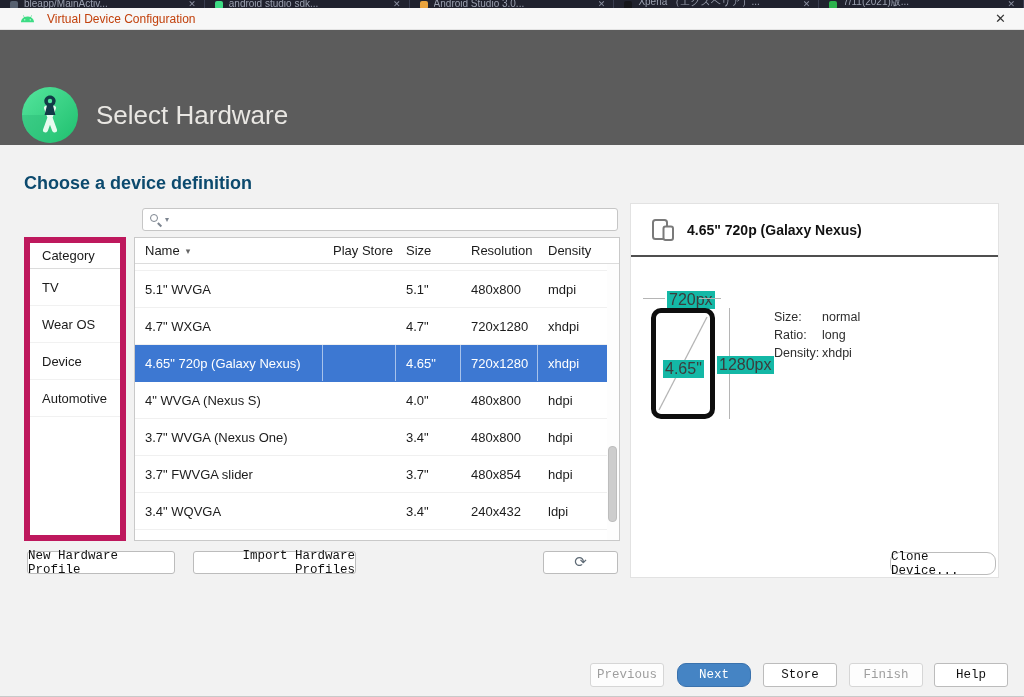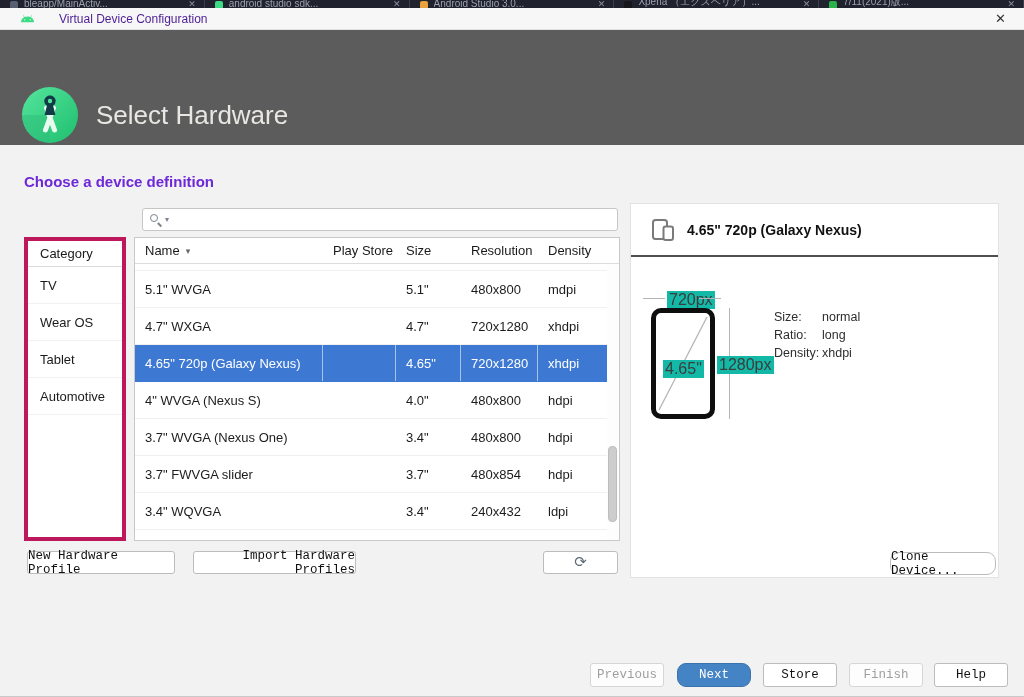--- a/index.html
+++ b/index.html
@@ -15,41 +15,41 @@
   .tab { position:relative; width:205px; height:20px; margin-top:-10px;
     display:flex; align-items:flex-end; padding:0 8px 1px 10px;
     border-right:1px solid #3a3e50; color:#9ba1b0; font-size:10px; }
   .tab .favicon { width:8px; height:8px; border-radius:2px; margin-right:6px; flex:none; }
   .tab .tab-label { white-space:nowrap; overflow:hidden; flex:1; }
   .tab .tab-close { margin-left:8px; font-size:9px; color:#8a8fa0; }
   
   .titlebar { position:absolute; left:0; top:8px; width:1024px; height:22px;
     background:#f7f7f7; display:flex; align-items:center; padding:0 14px 0 20px;
     border-bottom:1px solid #e3e3e3; }
-  .titlebar .title { font-size:12px; color:#4c1d95; margin-left:24px; }
+  .titlebar .title { font-size:12px; color:#c2410c; margin-left:12px; }
   .titlebar .win-close { margin-left:auto; font-size:13px; color:#333; cursor:default; padding:0 4px; }
   
   .header { position:absolute; left:0; top:30px; width:1024px; height:115px; background:#5c5c5c; }
   .header .logo { position:absolute; left:22px; top:57px; }
   .header .header-title { position:absolute; left:96px; top:70px; font-size:26px; color:#e9e7e3; }
   
-  .heading { position:absolute; left:24px; top:173px; font-size:15px; font-weight:bold; color:#6d28d9; }
+  .heading { position:absolute; left:24px; top:173px; font-size:18px; font-weight:bold; color:#0c4a6e; }
   .searchbox { position:absolute; left:142px; top:208px; width:476px; height:23px;
     background:#fff; border:1px solid #c6c6c6; border-radius:3px; display:flex; align-items:center; padding:0 6px; }
   .searchbox .mag { position:relative; width:14px; height:14px; flex:none; }
   .searchbox .mag .lens { position:absolute; left:1px; top:1px; width:8px; height:8px;
     border:1.5px solid #7d8590; border-radius:50%; }
   .searchbox .mag .handle { position:absolute; left:9px; top:9px; width:5px; height:1.5px;
     background:#7d8590; transform:rotate(45deg); transform-origin:left center; }
   .searchbox .drop { font-size:8px; color:#7d8590; margin-left:2px; }
   .searchbox input { border:none; outline:none; background:transparent; flex:1;
     font-size:13px; font-family:"Liberation Sans",sans-serif; margin-left:6px; height:100%; }
   
   .cat-panel { position:absolute; left:24px; top:237px; width:102px; height:304px;
-    background:#fff; border:4px solid #be185d; overflow:hidden; }
+    background:#fff; border:6px solid #be185d; overflow:hidden; }
   .cat-header { height:26px; display:flex; align-items:center; padding-left:12px;
     font-size:13px; color:#1a1a1a; border-bottom:1px solid #dcdcdc; }
   .cat-item { height:37px; display:flex; align-items:center; padding-left:12px;
     font-size:13px; color:#1a1a1a; border-bottom:1px solid #f1f1f1; cursor:default; }
   .cat-item.selected { background:#3d78d2; color:#fff; }
   
   .table-panel { position:absolute; left:134px; top:237px; width:486px; height:304px;
     background:#fff; border:1px solid #c9c9c9; overflow:hidden; }
   .thead { height:26px; display:flex; border-bottom:1px solid #dcdcdc; }
   .th { display:flex; align-items:center; padding-left:10px; font-size:13px; color:#1a1a1a; flex:none; }
@@ -174,21 +174,21 @@
       </span>
     <span class="drop">▾</span>
     <input type="text" placeholder="" style="">
   </div>
 
   <div class="cat-panel">
     <div class="cat-header">Category</div>
     <div id="cat-list">
         <div class="cat-item">TV</div>
         <div class="cat-item">Wear OS</div>
-        <div class="cat-item">Tablet</div>
+        <div class="cat-item">Device</div>
         <div class="cat-item">Automotive</div>
       </div>
   </div>
 
   <div class="table-panel">
     <div class="thead" id="thead">
         <div class="th col-name">Name<span class="sort">▾</span></div>
         <div class="th col-play">Play Store</div>
         <div class="th col-size">Size</div>
         <div class="th col-res">Resolution</div>

